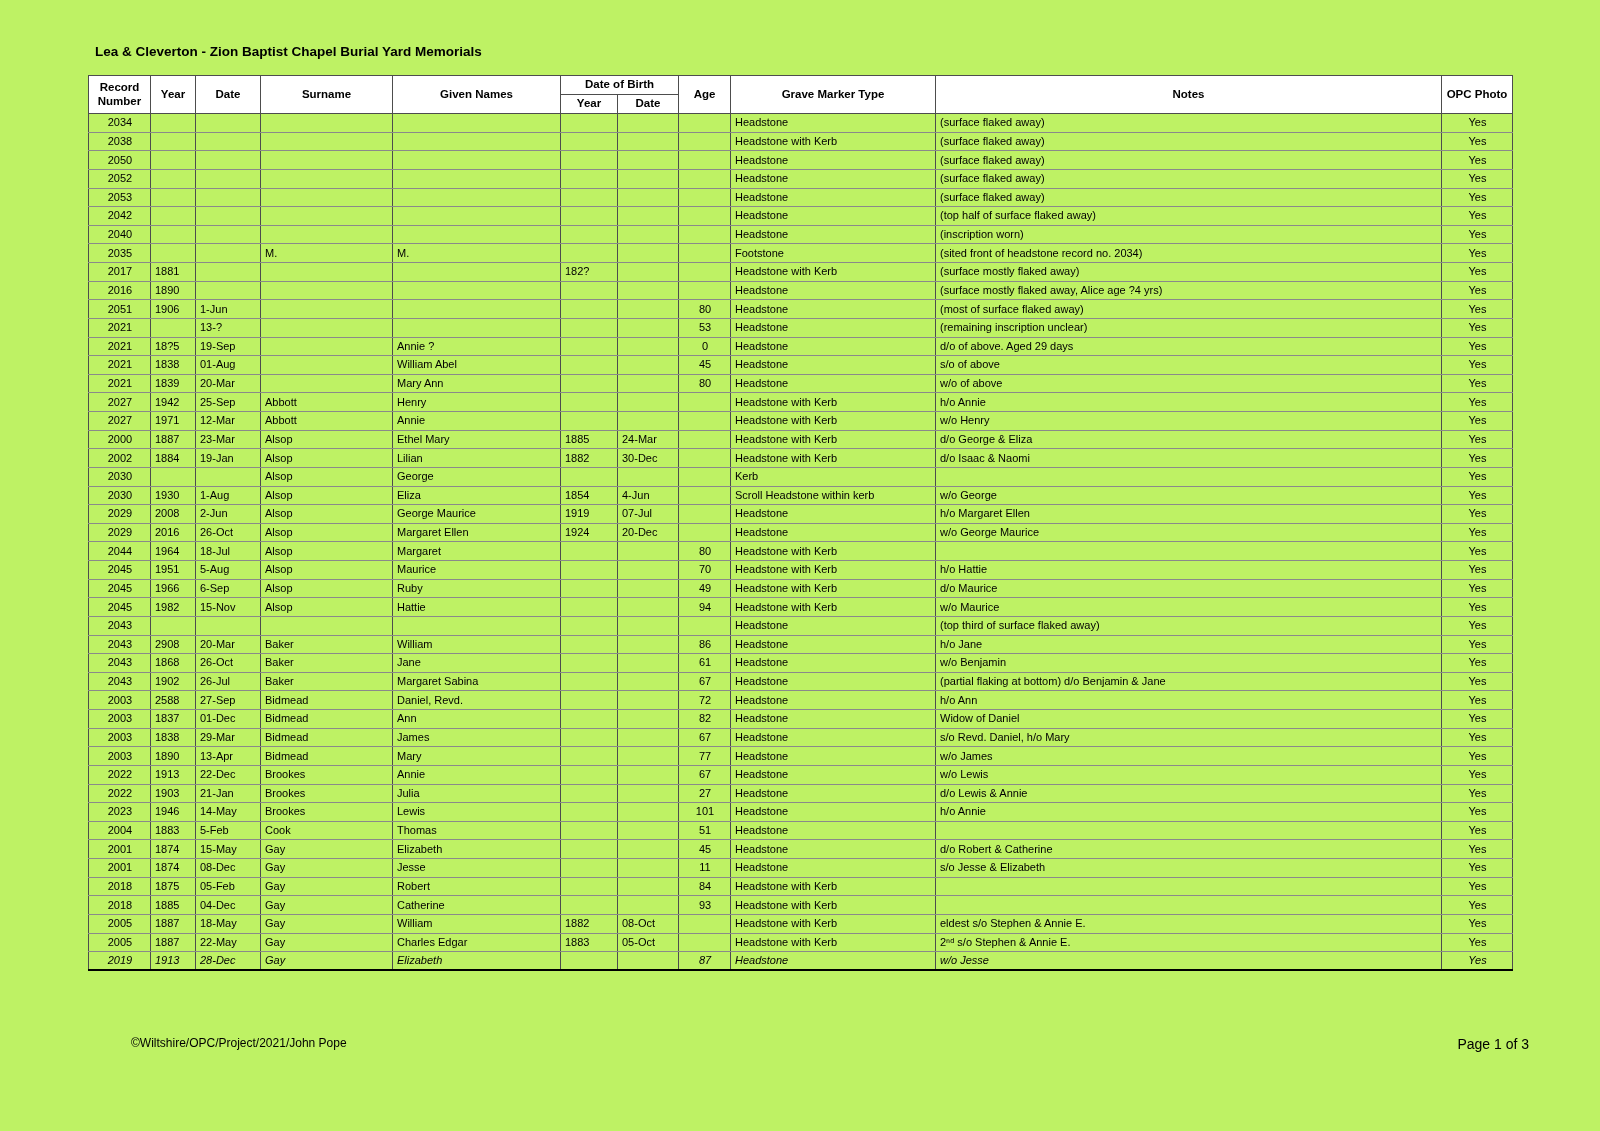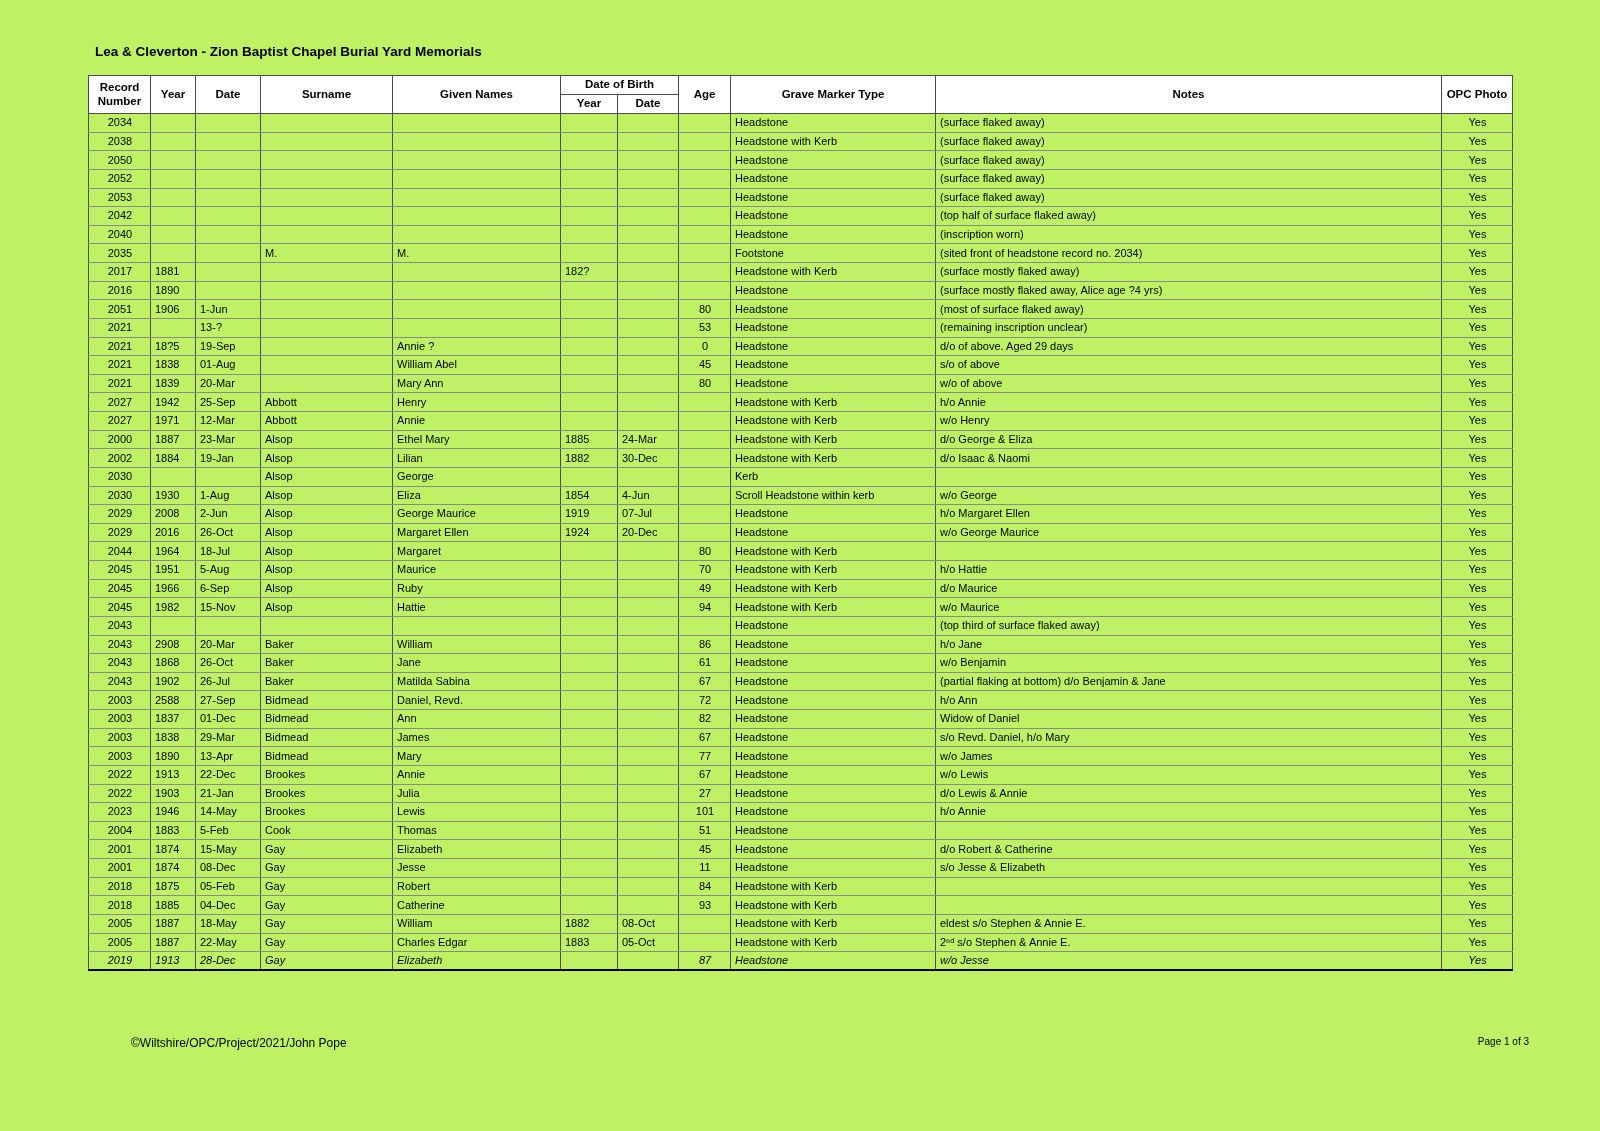--- a/index.html
+++ b/index.html
@@ -67,21 +67,21 @@
     position: absolute;
     left: 95px;
     top: 1036px;
     font-size: 12px;
     margin-left: 36px;
   }
   .footer-right {
     position: absolute;
     right: 99px;
     top: 1036px;
-    font-size: 10px;
+    font-size: 14px;
   }
 </style>
 </head>
 <body>
 
 <div class="page">
 
   <div class="title">Lea &amp; Cleverton - Zion Baptist Chapel Burial Yard Memorials</div>
 
   <table class="grid">
@@ -505,21 +505,21 @@
           <td class="c">61</td>
           <td class="l">Headstone</td>
           <td class="l">w/o Benjamin</td>
           <td class="c">Yes</td>
         </tr>
         <tr>
           <td class="c">2043</td>
           <td class="l">1902</td>
           <td class="l">26-Jul</td>
           <td class="l">Baker</td>
-          <td class="l">Matilda Sabina</td>
+          <td class="l">Margaret Sabina</td>
           <td class="l"></td>
           <td class="l"></td>
           <td class="c">67</td>
           <td class="l">Headstone</td>
           <td class="l">(partial flaking at bottom) d/o Benjamin &amp; Jane</td>
           <td class="c">Yes</td>
         </tr>
         <tr>
           <td class="c">2003</td>
           <td class="l">2588</td>

